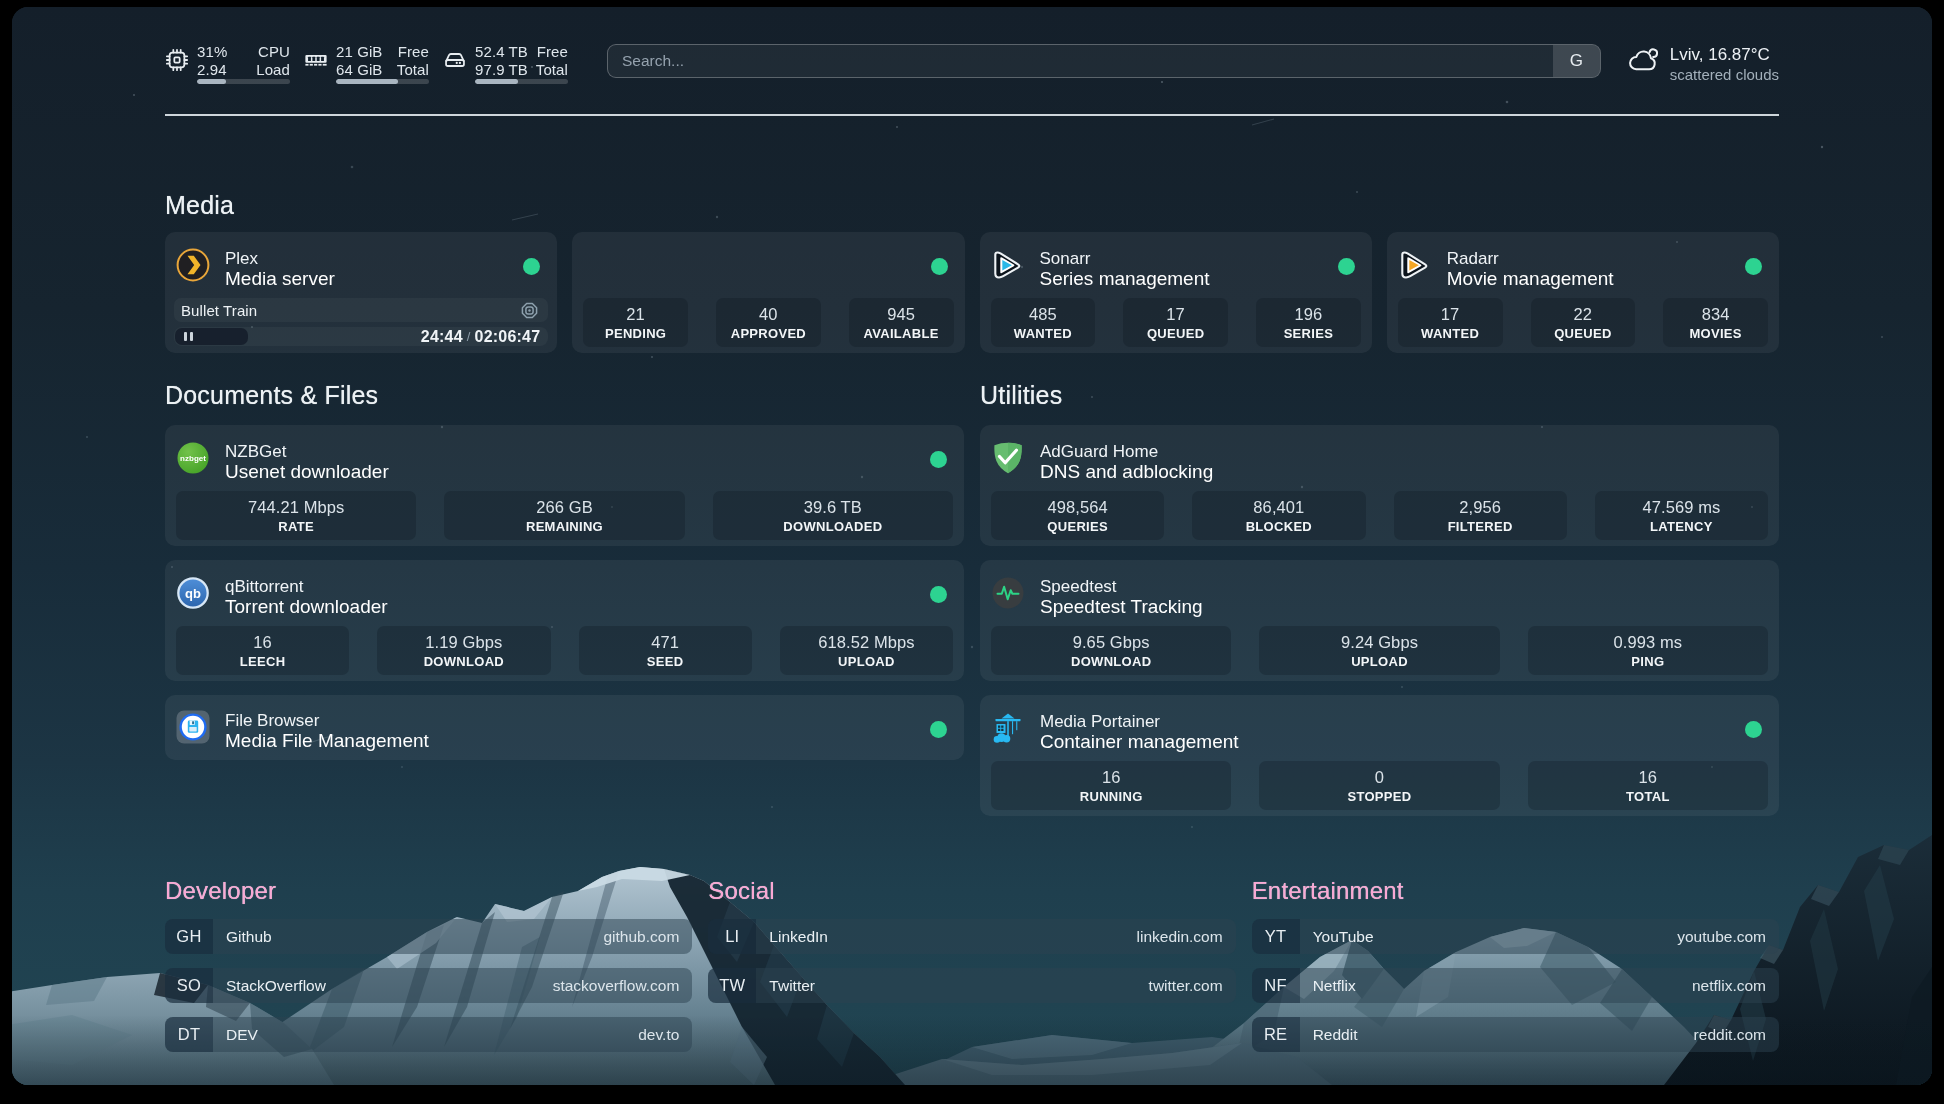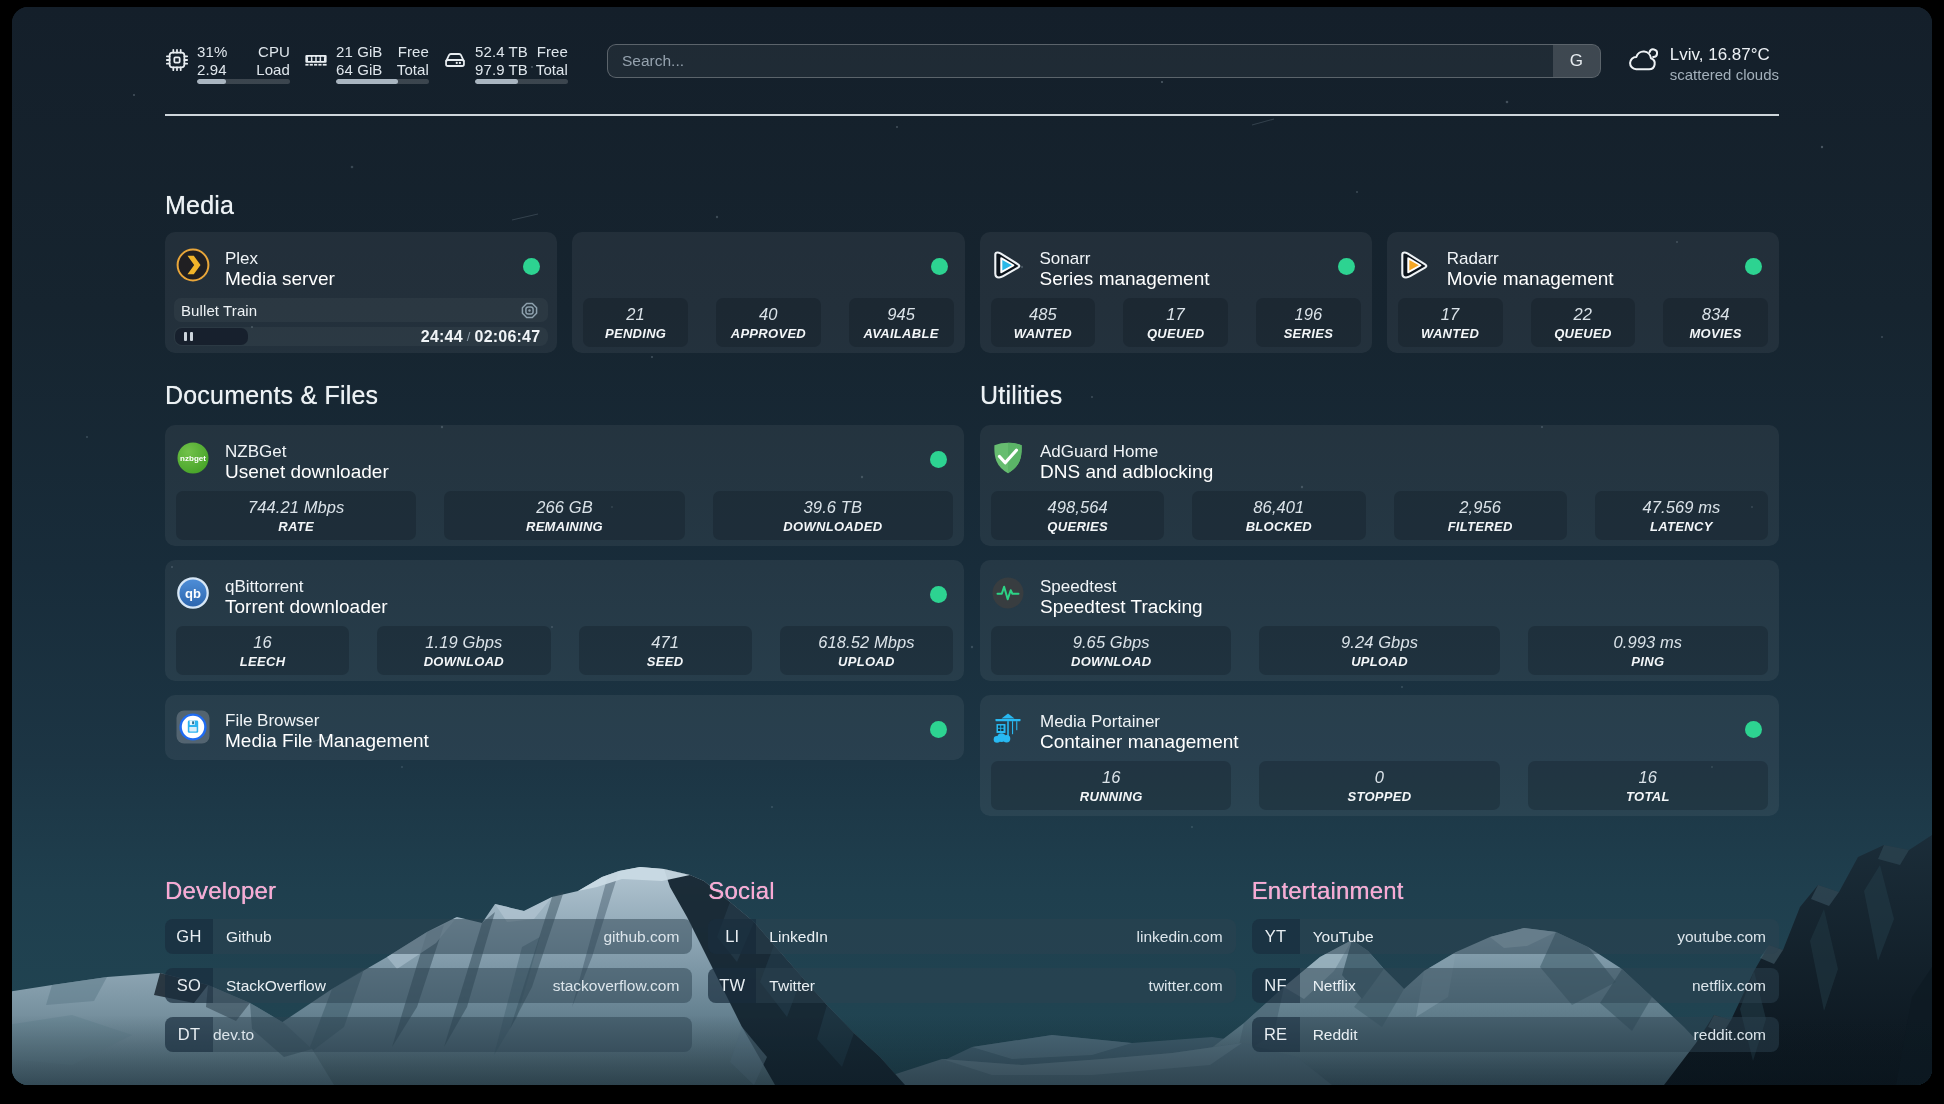--- a/index.html
+++ b/index.html
@@ -47,21 +47,21 @@
   .card { position:relative; border-radius:10px; background:rgba(255,255,255,0.06); padding:0 11px; height:121px; }
   .card.short { height:65px; }
   .card-head { display:flex; margin-top:16px; }
   .card.short .card-head { margin-top:15px; }
   .app-icon { width:34px; height:34px; flex:none; margin-right:15px; }
   .app-icon svg { display:block; width:34px; height:34px; }
   .card-titles { min-width:0; }
   .card-title { font-size:17px; color:#f0f4f7; line-height:21px; font-weight:400; letter-spacing:0; }
   .card-sub { font-size:19px; color:#ffffff; line-height:17px; margin-top:1px; }
   .status-dot { position:absolute; top:26px; right:17px; width:17px; height:17px; border-radius:50%; background:#2dd391; }
-  .stats { position:absolute; left:11px; right:11px; top:66px; display:flex; gap:28px;font-style:italic; }
+  .stats { position:absolute; left:11px; right:11px; top:66px; display:flex; gap:28px; }
   .stat { flex:1; height:49px; border-radius:7px; background:rgba(8,18,26,0.24);
       display:flex; flex-direction:column; align-items:center; justify-content:center; }
   .stat-value { font-size:16.5px; color:#dbe3e9; line-height:19px; letter-spacing:0.1px; }
   .stat-label { font-size:13px; color:#f3f6f8; font-weight:700; line-height:15px; margin-top:2px; letter-spacing:0.3px; }
 
   
   .np-title-row { position:absolute; left:9px; right:9px; top:66px; height:24px; border-radius:7px;
      background:rgba(255,255,255,0.04); display:flex; align-items:center; padding:0 7px; }
   .np-name { flex:1; font-size:15px; color:#eef2f5; letter-spacing:0.1px; }
   .np-cam { width:17px; height:17px; color:#8da0ad; flex:none; margin-right:3px; }
@@ -666,20 +666,21 @@
               <span class="bm-name">Github</span>
               <span class="bm-url">github.com</span>
             </a>
             <a class="bm-row">
               <span class="bm-abbr">SO</span>
               <span class="bm-name">StackOverflow</span>
               <span class="bm-url">stackoverflow.com</span>
             </a>
             <a class="bm-row">
               <span class="bm-abbr">DT</span>
+              <span class="bm-name">DEV</span>
               <span class="bm-url">dev.to</span>
             </a>
           </div>
         </div>
         <div class="bm-col">
           <h2 class="bm-title">Social</h2>
           <div class="bm-list">
             <a class="bm-row">
               <span class="bm-abbr">LI</span>
               <span class="bm-name">LinkedIn</span>

